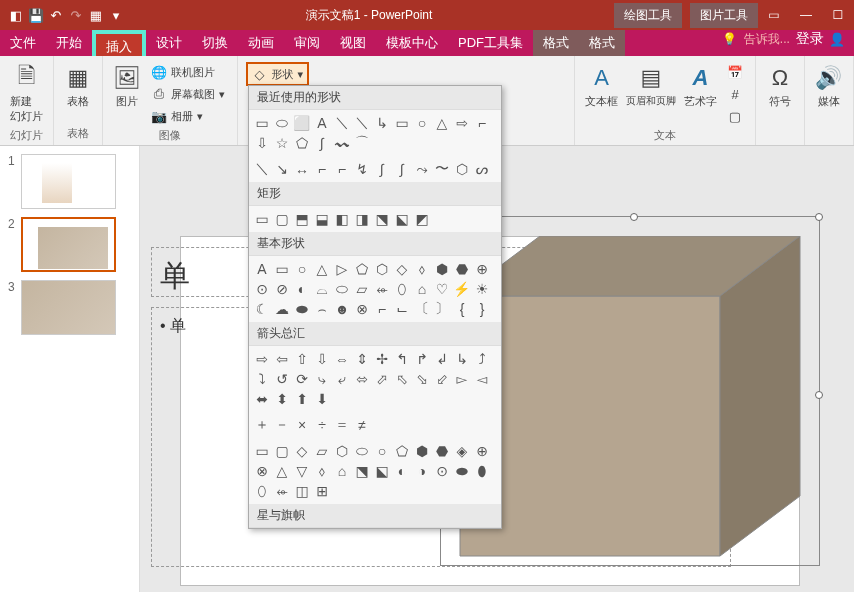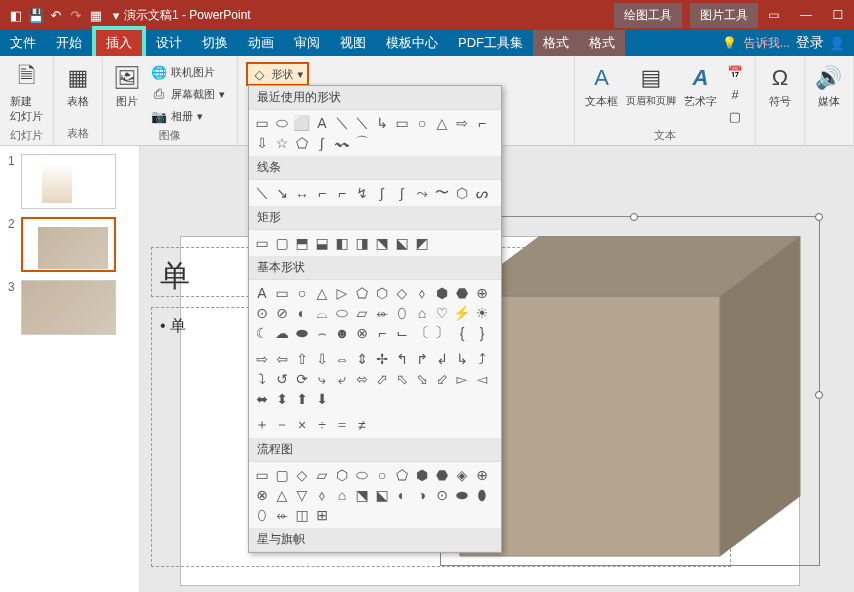--- a/index.html
+++ b/index.html
@@ -1,25 +1,25 @@
 <!DOCTYPE html>
 <html><head>
 <meta charset="utf-8">
 <style>
 *{margin:0;padding:0;box-sizing:border-box;font-family:"Microsoft YaHei",sans-serif}
 body{width:854px;height:592px;overflow:hidden;background:#fff}
 .titlebar{height:30px;background:#a93226;display:flex;align-items:center;color:#fff;font-size:12px}
 .titlebar-left{display:flex;align-items:center;gap:4px;padding-left:8px}
 .titlebar-icon{width:16px;height:16px;display:flex;align-items:center;justify-content:center;font-size:13px}
-.titlebar-center{flex:1;}
+.titlebar-center{flex:1;text-align:center}
 .titlebar-right{display:flex;align-items:center}
 .titlebar-btn{width:32px;height:30px;display:flex;align-items:center;justify-content:center}
 .context-tabs{display:flex;gap:8px}
 .ctx-tab{padding:4px 10px;background:#7f5b5b;font-size:12px}
-.tabbar{height:26px;background:#0369a1;display:flex;align-items:center;color:#fff;font-size:13px}
+.tabbar{height:26px;background:#be185d;display:flex;align-items:flex-start;color:#fff;font-size:13px}
 .tab{padding:4px 10px;cursor:pointer}
 .tab.active{background:#c0392b;border:4px solid #5eead4}
 .tab-right{margin-left:auto;display:flex;align-items:center;padding-right:8px;gap:6px}
 .tellme{color:#f5b7b1;font-size:12px}
 .ribbon{height:90px;background:#f1f1f1;border-bottom:1px solid #ccc;display:flex;position:relative}
 .ribbon-group{display:flex;flex-direction:column;align-items:center;padding:4px 6px;border-right:1px solid #ddd}
 .ribbon-group-label{font-size:11px;color:#666;margin-top:auto}
 .ribbon-big-btn{display:flex;flex-direction:column;align-items:center;gap:2px;padding:4px;font-size:11px;color:#444}
 .ribbon-big-btn .ico{width:28px;height:28px;display:flex;align-items:center;justify-content:center;font-size:22px}
 .ribbon-row{display:flex;flex-direction:column;gap:2px;padding:2px}
@@ -244,21 +244,20 @@
     <div class="shape-item">△</div>
     <div class="shape-item">⇨</div>
     <div class="shape-item">⌐</div>
     <div class="shape-item">⇩</div>
     <div class="shape-item">☆</div>
     <div class="shape-item">⬠</div>
     <div class="shape-item">∫</div>
     <div class="shape-item">〰</div>
     <div class="shape-item">⌒</div>
   </div>
-  <div class="shape-section-header">线条</div>
   <div class="shape-grid">
     <div class="shape-item">＼</div>
     <div class="shape-item">↘</div>
     <div class="shape-item">↔</div>
     <div class="shape-item">⌐</div>
     <div class="shape-item">⌐</div>
     <div class="shape-item">↯</div>
     <div class="shape-item">∫</div>
     <div class="shape-item">∫</div>
     <div class="shape-item">⤳</div>
@@ -310,20 +309,21 @@
     <div class="shape-item">⌢</div>
     <div class="shape-item">☻</div>
     <div class="shape-item">⊗</div>
     <div class="shape-item">⌐</div>
     <div class="shape-item">⌙</div>
     <div class="shape-item">〔</div>
     <div class="shape-item">〕</div>
     <div class="shape-item">{</div>
     <div class="shape-item">}</div>
   </div>
+  <div class="shape-section-header">箭头总汇</div>
   <div class="shape-grid">
     <div class="shape-item">⇨</div>
     <div class="shape-item">⇦</div>
     <div class="shape-item">⇧</div>
     <div class="shape-item">⇩</div>
     <div class="shape-item">⇔</div>
     <div class="shape-item">⇕</div>
     <div class="shape-item">✢</div>
     <div class="shape-item">↰</div>
     <div class="shape-item">↱</div>
@@ -348,21 +348,20 @@
     <div class="shape-item">⬇</div>
   </div>
   <div class="shape-grid">
     <div class="shape-item">＋</div>
     <div class="shape-item">－</div>
     <div class="shape-item">×</div>
     <div class="shape-item">÷</div>
     <div class="shape-item">＝</div>
     <div class="shape-item">≠</div>
   </div>
-  <div class="shape-section-header">流程图</div>
   <div class="shape-grid">
     <div class="shape-item">▭</div>
     <div class="shape-item">▢</div>
     <div class="shape-item">◇</div>
     <div class="shape-item">▱</div>
     <div class="shape-item">⬡</div>
     <div class="shape-item">⬭</div>
     <div class="shape-item">○</div>
     <div class="shape-item">⬠</div>
     <div class="shape-item">⬢</div>

